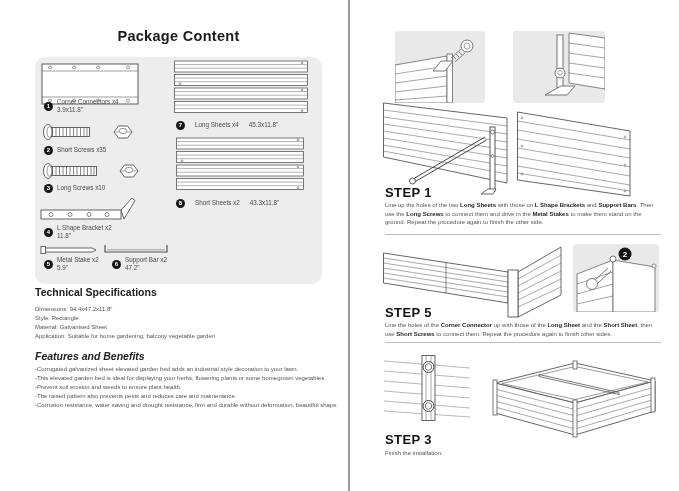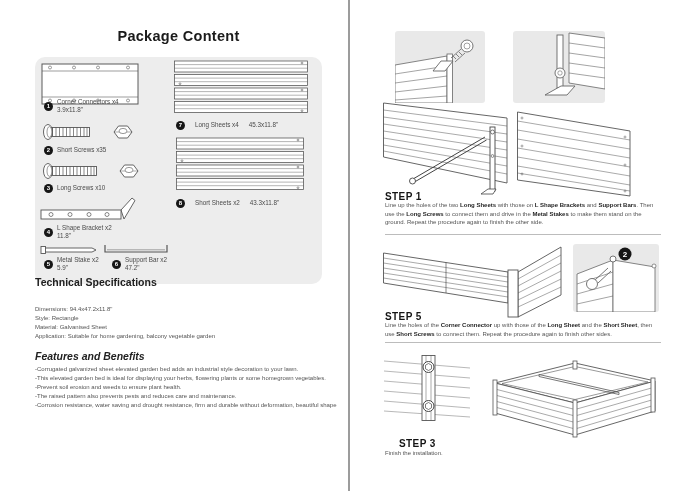--- a/index.html
+++ b/index.html
@@ -8,21 +8,21 @@
   .abs { position:absolute; }
   .title { font-size:14.5px; font-weight:600; color:#1b1b1b; letter-spacing:.3px; text-align:center; }
   .panel { background:#ededed; border-radius:10px; }
   .pkg-item { display:flex; align-items:center; gap:4px; }
   .badge { flex:0 0 auto; width:9px; height:9px; border-radius:50%; background:#161616; color:#fff;
            font-size:6px; line-height:9.5px; text-align:center; font-weight:700; }
   .pkg-text { font-size:6.3px; color:#4a4a4a; line-height:1.3; }
   .pkg-row { display:flex; gap:10px; align-items:center; }
   .sec-head { font-size:10.5px; font-weight:700; color:#212121; }
   .small { font-size:6px; color:#555; line-height:9px; }
-  .step-head { font-size:10px; font-weight:700; color:#141414; letter-spacing:.4px;margin-top:6px; }
+  .step-head { font-size:13px; font-weight:700; color:#141414; letter-spacing:.4px; }
   .step-para { font-size:6px; color:#555; line-height:1.42; margin:0; }
   .step-para b { color:#1f1f1f; }
   .hline { height:1px; background:#bcbcbc; }
   .vline { width:1.5px; background:#9c9c9c; }
   svg { display:block; }
 </style>
 </head>
 <body>
 
 <div id="page">
@@ -209,21 +209,21 @@
         <circle cx="124" cy="50.7" r="0.9"></circle>
     </g>
   </svg>
 
   <div class="abs pkg-item pkg-row" style="left:176px; top:199px;">
     <span class="badge">8</span>
     <span class="pkg-text">Short Sheets x2</span>
     <span class="pkg-text">43.3x11.8"</span>
   </div>
 
-  <div class="abs sec-head" style="left:35px; top:276px;">Technical Specifications</div>
+  <div class="abs sec-head" style="left:35px; top:286px;">Technical Specifications</div>
   <div class="abs" style="left:35px; top:305px; width:300px;">
     <div class="small">Dimensions: 94.4x47.2x11.8"</div>
     <div class="small">Style: Rectangle</div>
     <div class="small">Material: Galvanised Sheet</div>
     <div class="small">Application: Suitable for home gardening, balcony vegetable garden</div>
   </div>
 
   <div class="abs sec-head" style="left:35px; top:350px;font-style:italic;">Features and Benefits</div>
   <div class="abs" style="left:35px; top:365px; width:305px;">
     <div class="small">-Corrugated galvanized sheet elevated garden bed adds an industrial style decoration to your lawn.</div>
@@ -416,16 +416,16 @@
         <line x1="132" y1="39.5" x2="132" y2="41.5"></line>
     </g>
     <g fill="#fff" stroke="#555" stroke-width="0.8">
       <rect x="6" y="27" width="4" height="35"></rect>
         <rect x="164" y="25" width="4" height="34"></rect>
       <rect x="86" y="47" width="4" height="37"></rect>
         <rect x="86" y="8" width="4" height="8"></rect>
     </g>
   </svg>
 
-  <div class="abs step-head" style="left:399px; top:432px;">STEP 3</div>
+  <div class="abs step-head" style="left:385px; top:432px;">STEP 3</div>
   <div class="abs small" style="left:385px; top:449px;">Finish the installation.</div>
 
 </div>
 
 </body></html>

